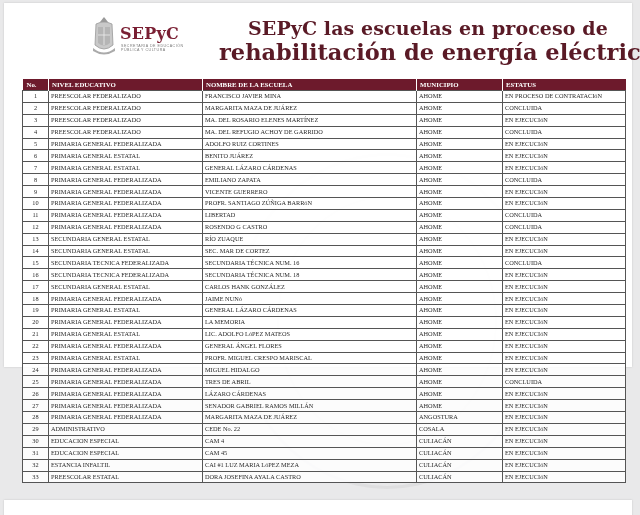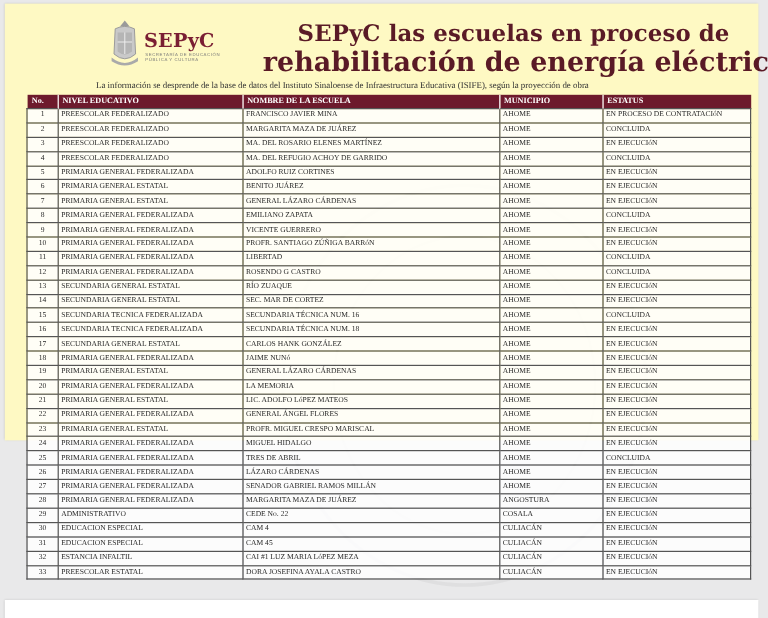--- a/index.html
+++ b/index.html
@@ -4,21 +4,21 @@
 <style>
   html, body { margin: 0; padding: 0; }
   body {
     width: 640px; height: 515px; overflow: hidden;
     background: #e9e9ea;
     font-family: "DejaVu Serif", "Liberation Serif", serif;
     position: relative;
   }
   .card {
     position: absolute; left: 4px; top: 3px; width: 628px; height: 364px;
-    background: #fef9c3;
+    background: #ffffff;
     box-shadow: 0 0 2px rgba(0,0,0,0.15);
   }
   .card2 {
     position: absolute; left: 4px; top: 500px; width: 628px; height: 20px;
     background: #ffffff;
     box-shadow: 0 0 2px rgba(0,0,0,0.15);
   }
   .watermark {
     position: absolute; left: 230px; top: 150px; width: 300px; height: 330px;
     border-radius: 50%;
@@ -93,21 +93,20 @@
       <line x1="14" y1="12" x2="14" y2="30" stroke="#eee" stroke-width="0.8"></line>
       <line x1="8" y1="20" x2="20" y2="20" stroke="#eee" stroke-width="0.8"></line>
       <path d="M3 33 Q14 42 25 33 L25 36 Q14 43 3 36 Z" fill="#aaaaaa"></path>
     </svg>
   </div>
   <div class="brand">SEPyC</div>
   <div class="brand-sub">SECRETARÍA DE EDUCACIÓN PÚBLICA Y CULTURA</div>
 
   <div class="title1">SEPyC las escuelas en proceso de</div>
   <div class="title2">rehabilitación de energía eléctrica</div>
-  <div class="subtitle">La información se desprende de la base de datos del Instituto Sinaloense de Infraestructura Educativa (ISIFE), según la proyección de obra</div>
 
   <table>
     <colgroup>
         <col class="c1">
         <col class="c2">
         <col class="c3">
         <col class="c4">
         <col class="c5">
       </colgroup>
     <thead>

